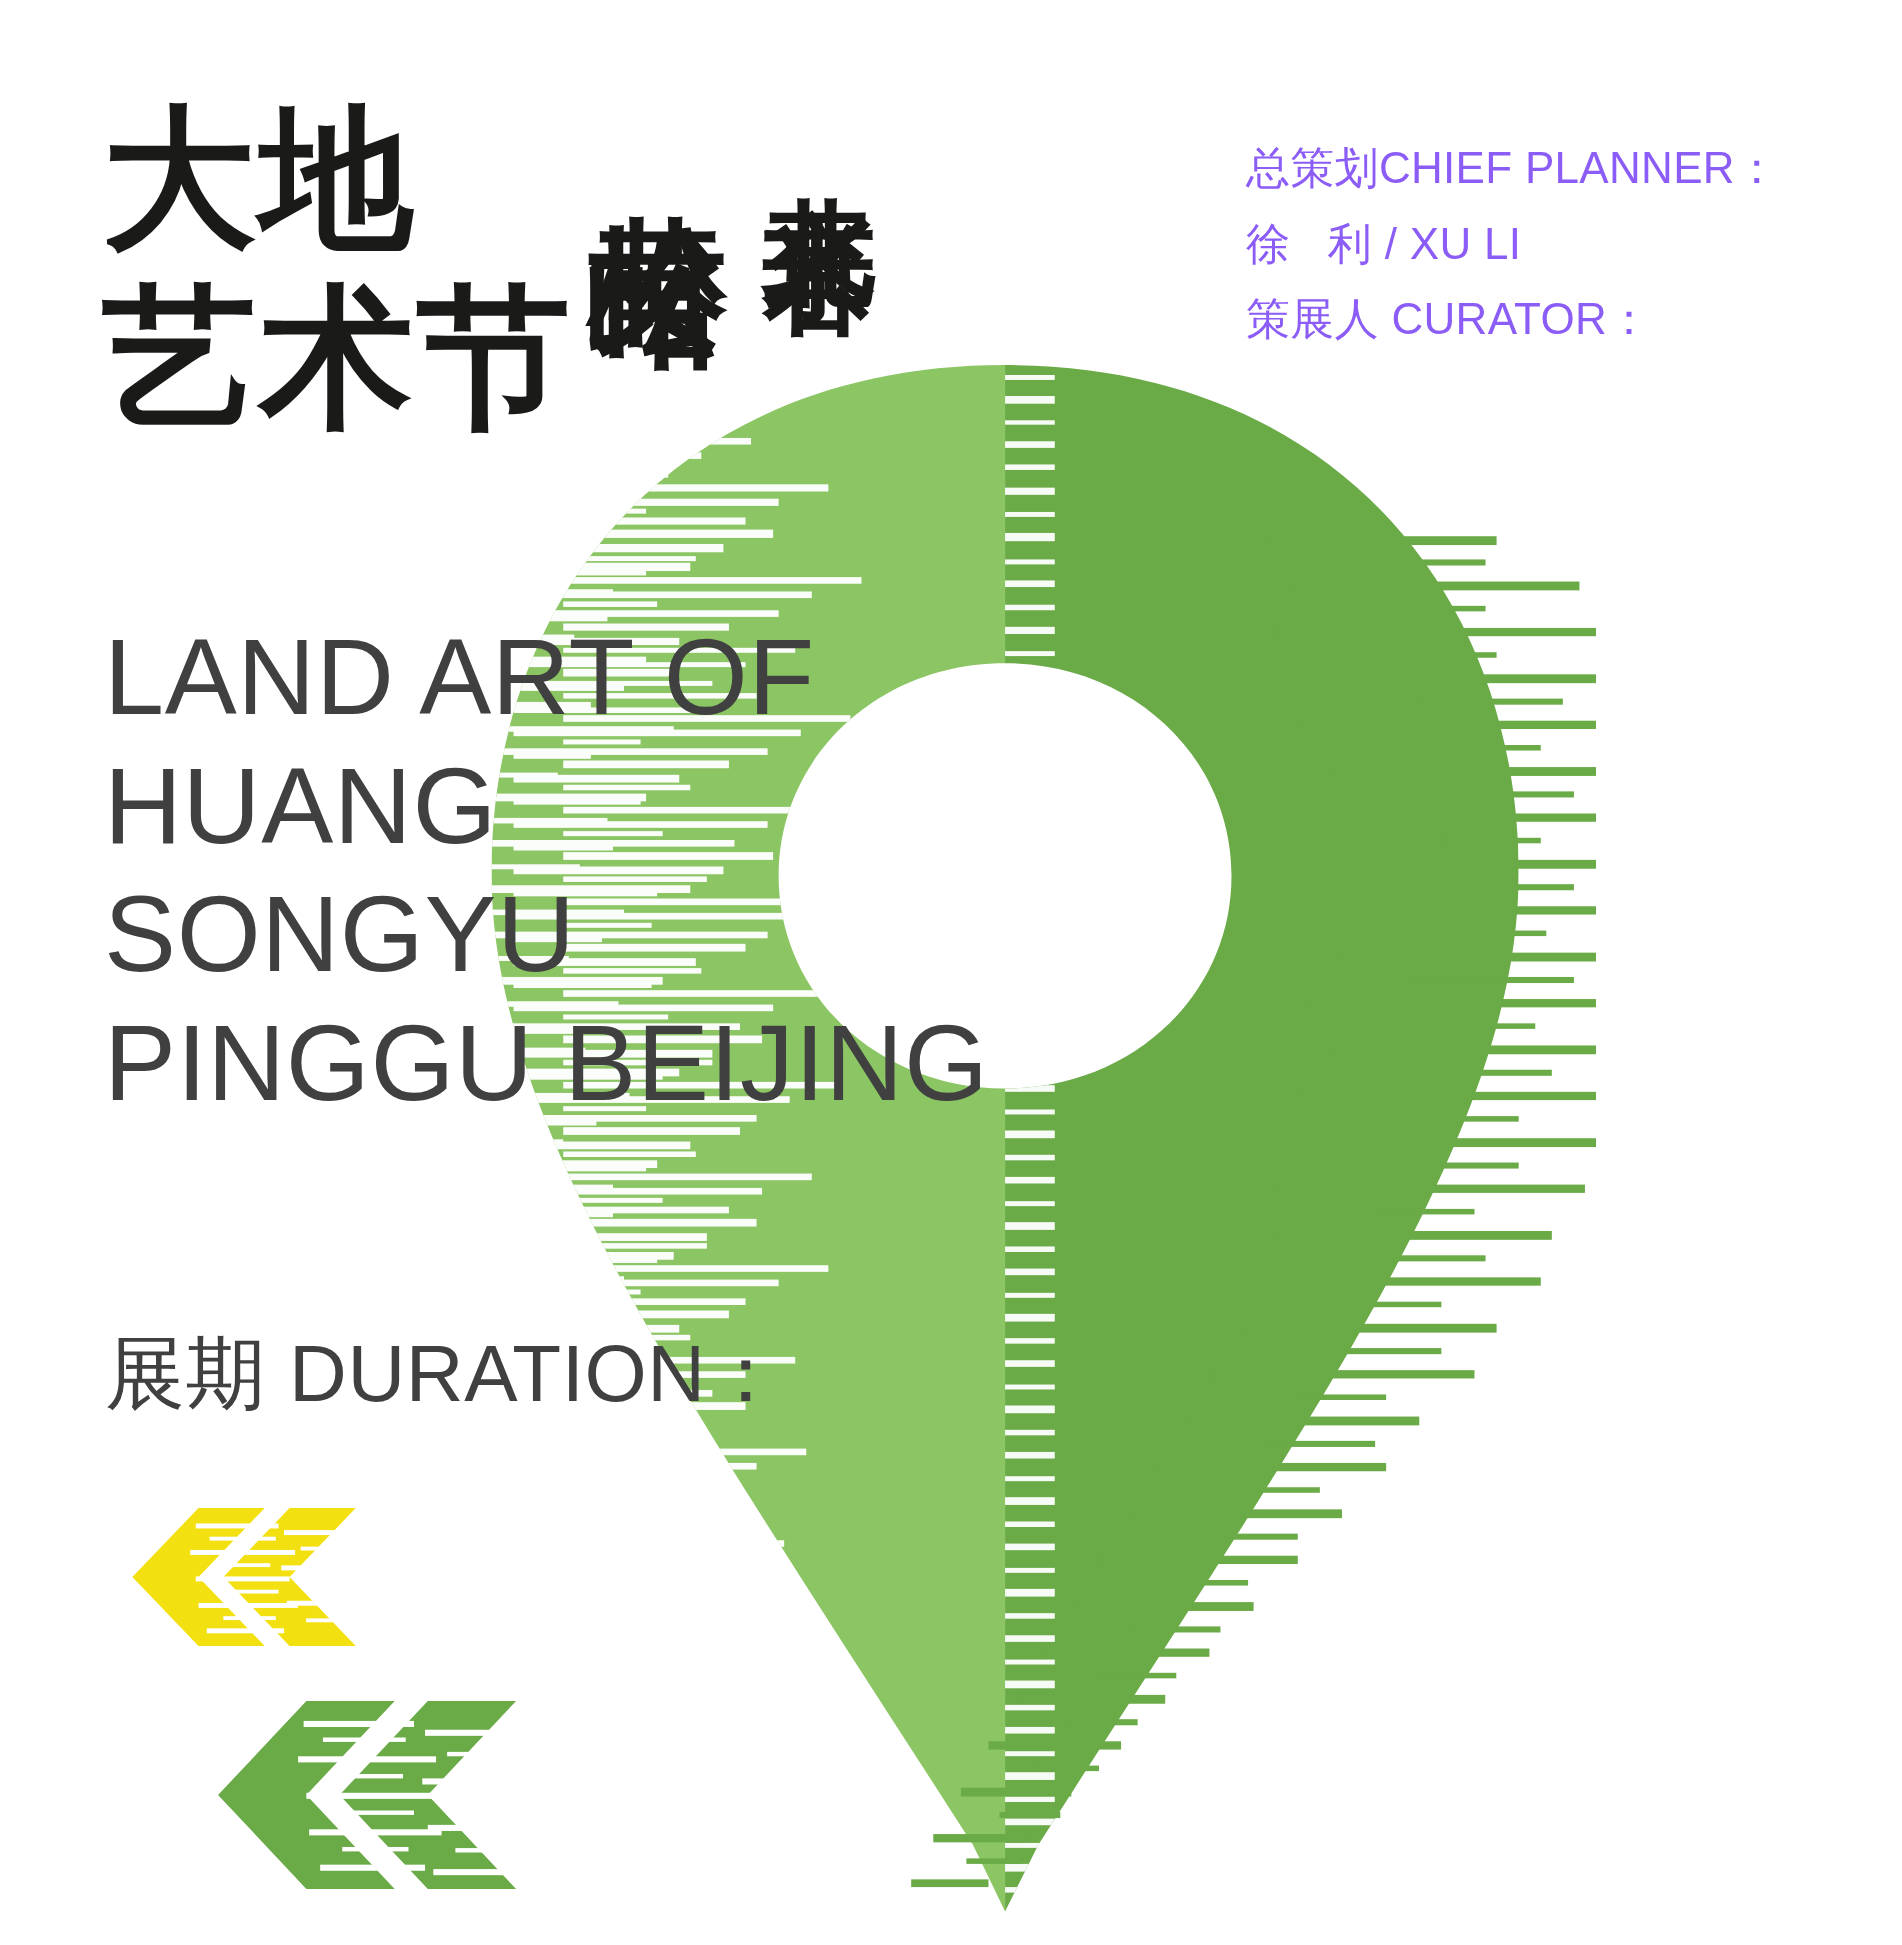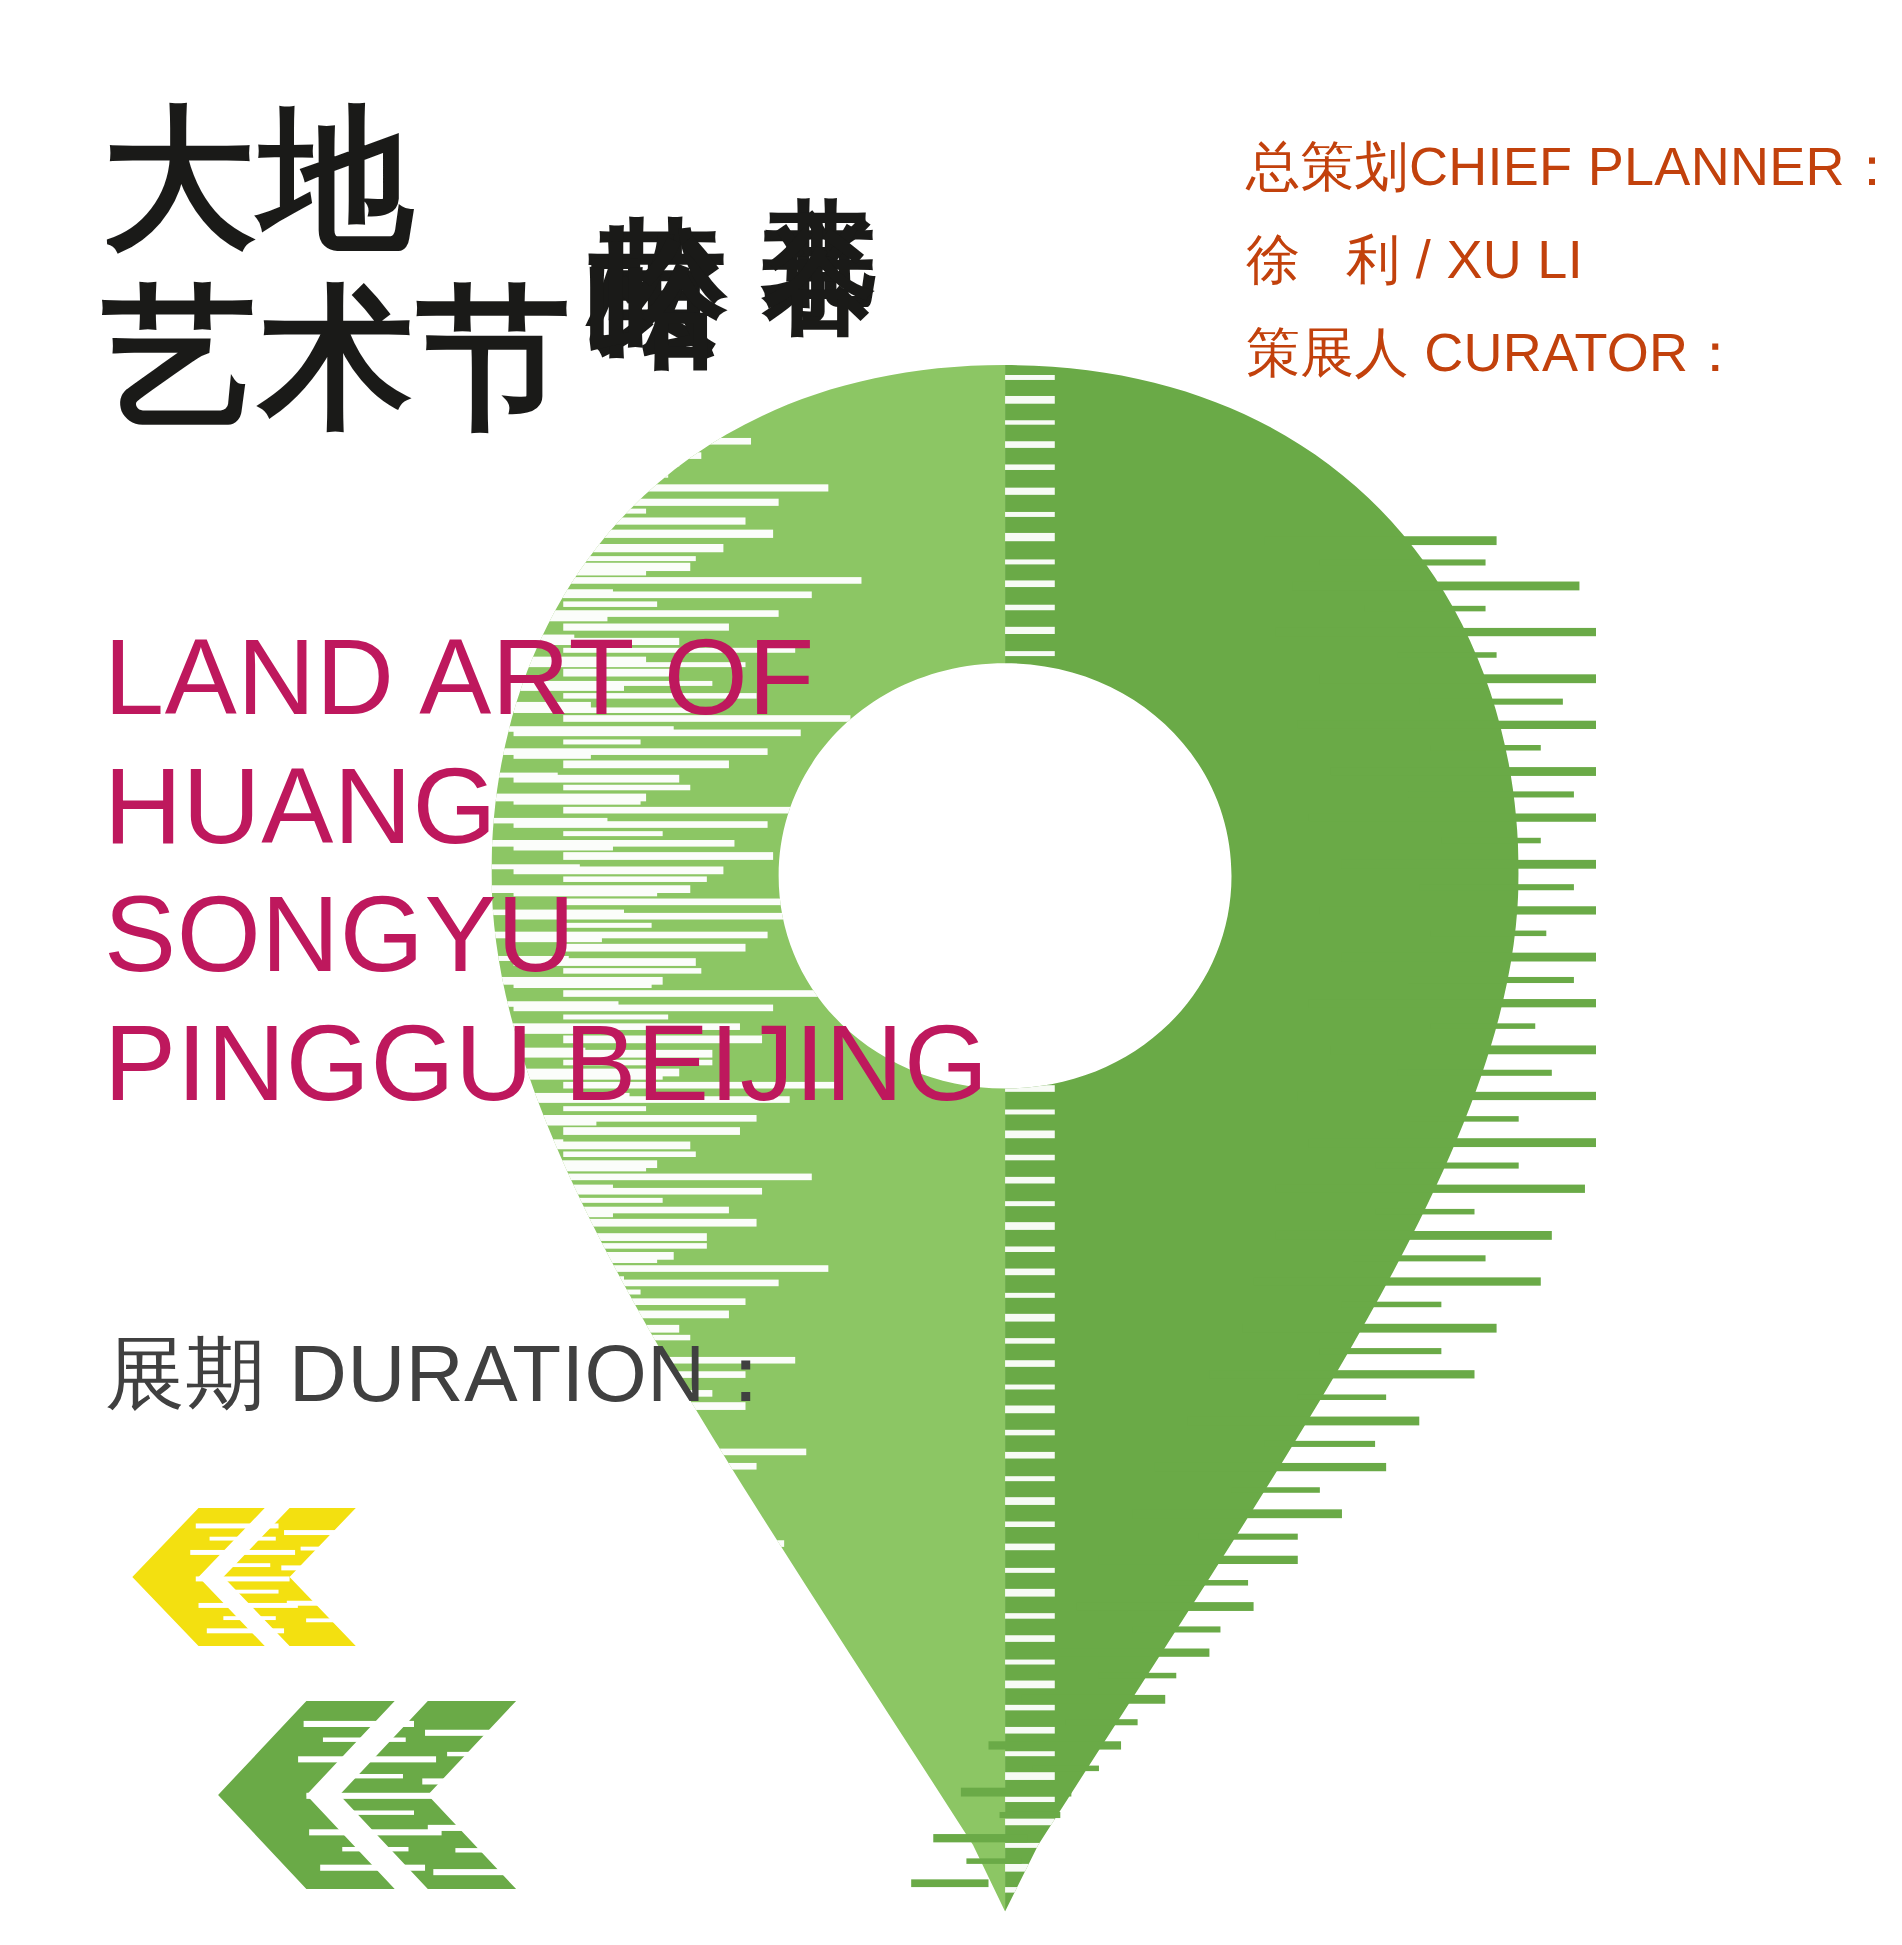--- a/index.html
+++ b/index.html
@@ -72,35 +72,35 @@
     letter-spacing: 10px;
     font-weight: bold;
   }
 
   
   .en-title {
     position: absolute;
     left: 104px;
     top: 613px;
     width: 895px;
-    color: #be185d;
+    color: #404040;
     font-size: 108px;
     line-height: 1.19;
     letter-spacing: 0.6px;
     white-space: pre-line;
     font-weight: normal;
   }
 
   
   .credits {
     position: absolute;
     left: 1246px;
-    top: 120px;
-    color: #c2410c;
-    font-size: 54px;
+    top: 130px;
+    color: #8b5cf6;
+    font-size: 44px;
     line-height: 1.72;
     letter-spacing: 0.3px;
   }
   .credits .line { white-space: pre; }
 
   
   .duration {
     position: absolute;
     left: 105px;
     top: 1322px;

